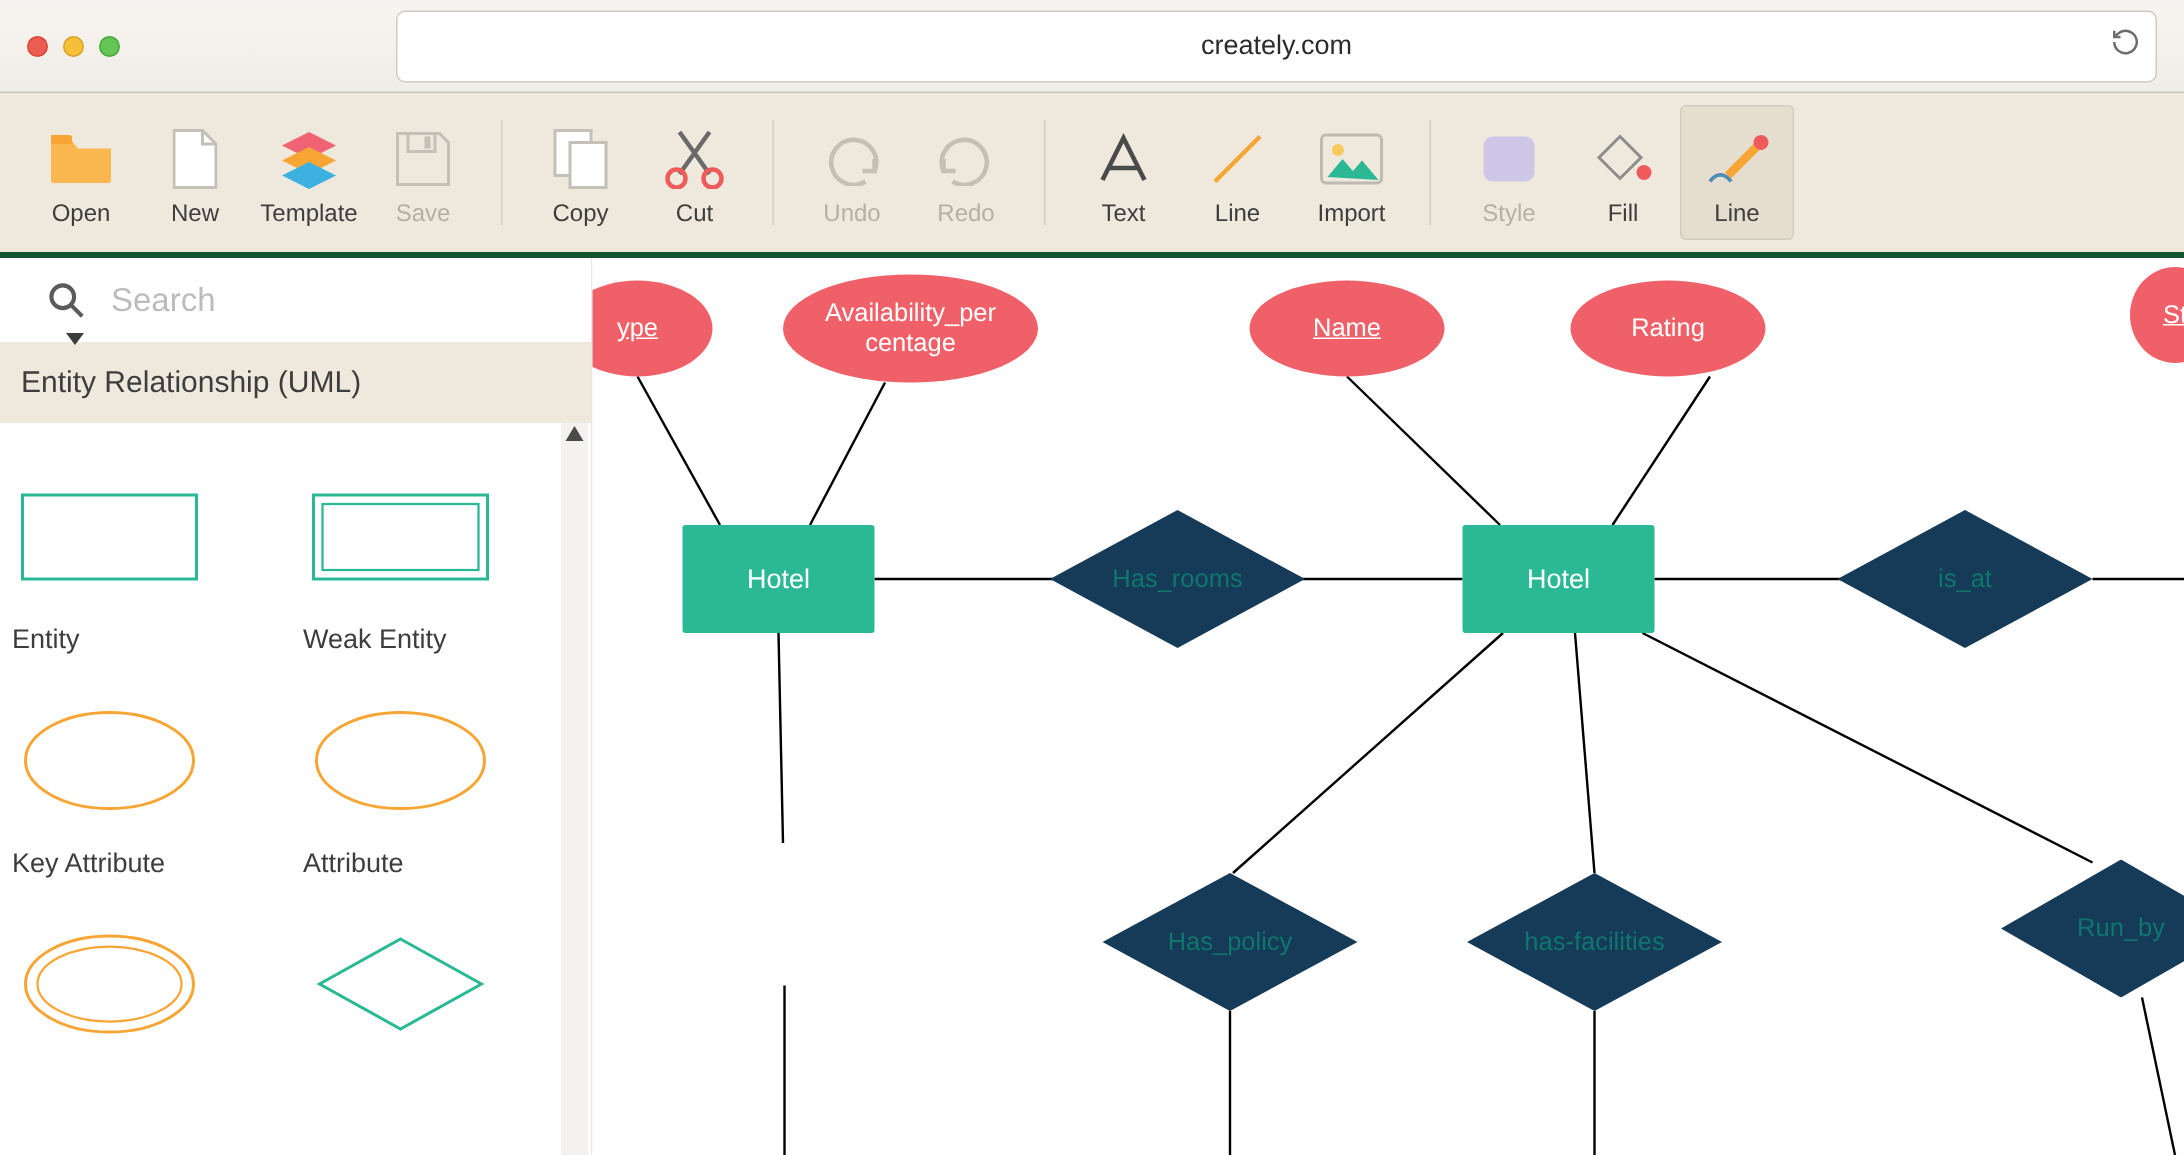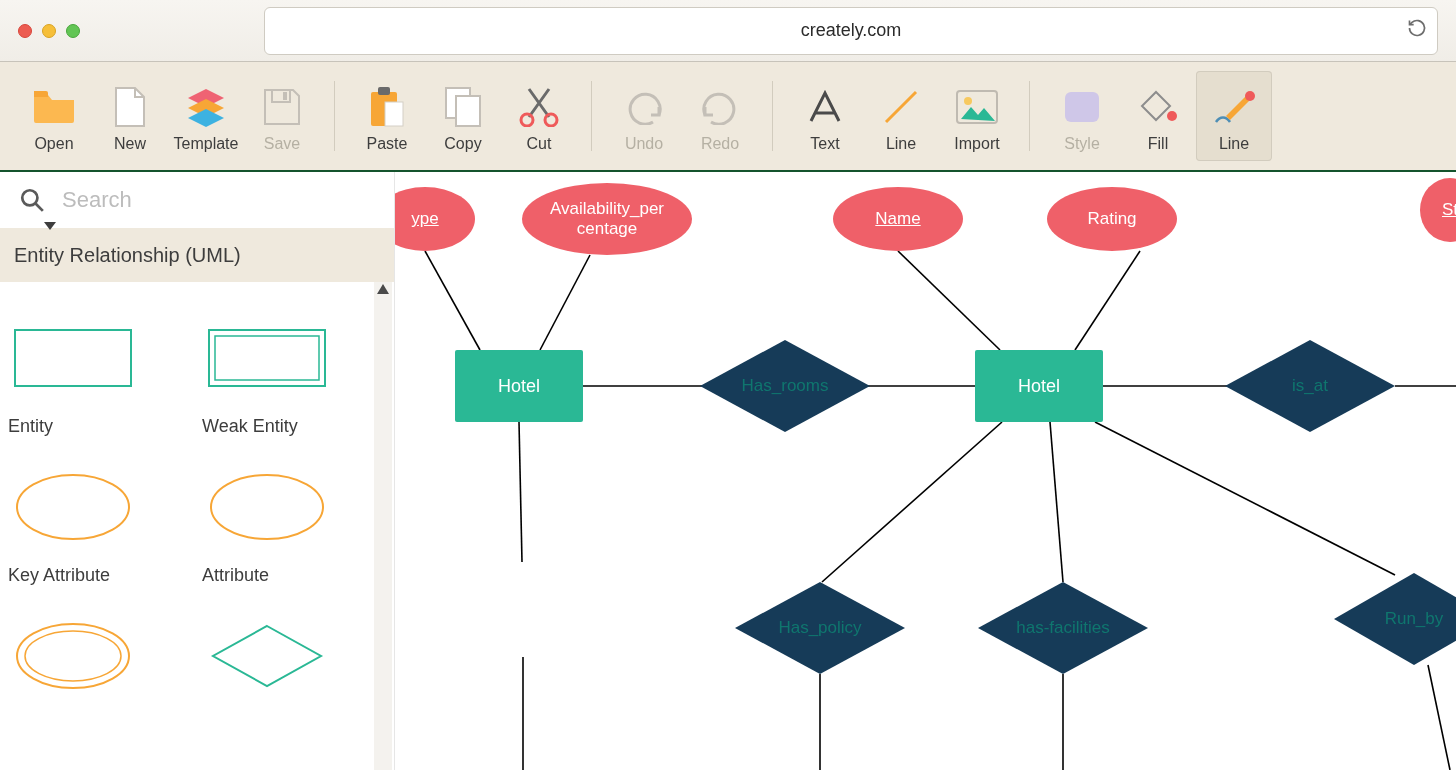--- a/index.html
+++ b/index.html
@@ -45,21 +45,21 @@
 .addr-reload {
   position: absolute;
   right: 10px;
   color: #6d6d6d;
 }
 
 
 .toolbar {
   height: 110px;
   background: #efe9dd;
-  border-bottom: 2px solid #14532d;
+  border-bottom: 4px solid #14532d;
   display: flex;
   align-items: center;
   padding: 0 16px;
 }
 .tb-group { display: flex; }
 .tb-sep { width: 1px; height: 70px; background: #d2ccbe; margin: 0 14px; }
 .tb-btn {
   display: flex;
   flex-direction: column;
   align-items: center;
@@ -72,21 +72,21 @@
   border-radius: 4px;
 }
 .tb-btn.selected { background: #e5decf; box-shadow: inset 0 0 0 1px #d2ccbe; }
 .tb-label { font-size: 16px; color: #3d3d3d; }
 .tb-btn.disabled .tb-label { color: #b5b0a3; }
 .tb-icon { width: 44px; height: 44px; display: flex; align-items: center; justify-content: center; }
 
 
 .main { display: flex; height: calc(770px - 62px - 110px); }
 .sidebar { width: 395px; background: #fff; border-right: 1px solid #e6e6e6; display: flex; flex-direction: column; }
-.search-row { display: flex; align-items: center; height: 56px; padding: 0 12px; gap: 10px; position: relative; }
+.search-row { display: flex; align-items: center; height: 56px; padding: 0 24px; gap: 10px; position: relative; }
 .search-icon-box { width: 40px; display:flex; justify-content:center; }
 .search-input {
   flex: 1;
   font-size: 22px;
   color: #b7b7b7;
   border: none;
   outline: none;
   background: transparent;
 }
 .search-input::placeholder { color: #bcbcbc; }
@@ -203,30 +203,20 @@
             <rect x="9" y="2" width="18" height="12" fill="none" stroke="#c4bfb7" stroke-width="2"></rect>
             <rect x="20" y="4" width="4" height="8" fill="#c4bfb7"></rect>
           </svg>
       </div>
       <span class="tb-label">Save</span>
     </div>
   </div>
   <div class="tb-sep"></div>
 
   <div class="tb-group">
-    <div class="tb-btn">
-      <div class="tb-icon">
-        <svg width="36" height="42" viewBox="0 0 36 42">
-            <rect x="2" y="6" width="26" height="34" rx="2" fill="#f7a636"></rect>
-            <rect x="9" y="1" width="12" height="8" rx="2" fill="#6a6a6a"></rect>
-            <rect x="16" y="16" width="18" height="24" fill="#fff" stroke="#d4cfc6"></rect>
-          </svg>
-      </div>
-      <span class="tb-label">Paste</span>
-    </div>
     <div class="tb-btn">
       <div class="tb-icon">
         <svg width="38" height="42" viewBox="0 0 38 42">
             <rect x="2" y="2" width="24" height="30" fill="#fff" stroke="#c4bfb7" stroke-width="2"></rect>
             <rect x="12" y="10" width="24" height="30" fill="#fff" stroke="#c4bfb7" stroke-width="2"></rect>
           </svg>
       </div>
       <span class="tb-label">Copy</span>
     </div>
     <div class="tb-btn">

